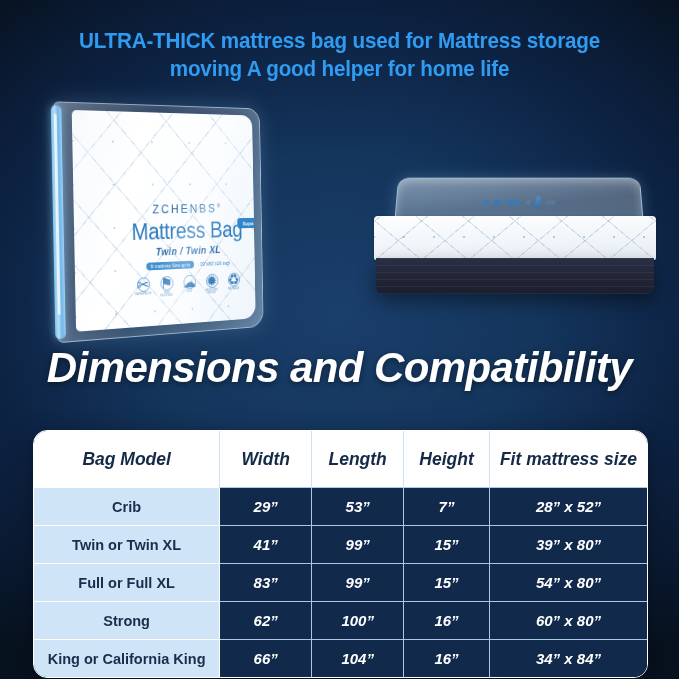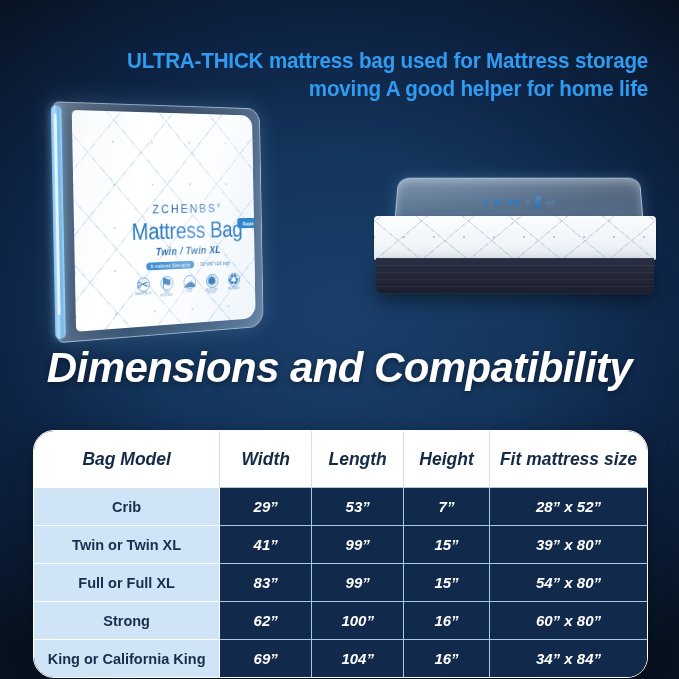--- a/index.html
+++ b/index.html
@@ -11,22 +11,22 @@
     width: 679px; height: 679px;
     overflow: hidden;
     font-family: "Liberation Sans", sans-serif;
     background:
       radial-gradient(ellipse 78% 62% at 50% 46%, #1a3f6b 0%, #14355c 38%, #0d2344 66%, #0a1a32 84%, #07121f 100%);
   }
 
   
   .headline {
     position: absolute;
-    left: 0; right: 0; top: 48px;
-    text-align: right;
+    left: 0; right: 0; top: 28px;
+    text-align: center;
     line-height: 1.28;
     padding: 0 18px;
     box-sizing: border-box;
   }
   .headline-line {
     display: block;
     font-size: 21.5px;
     font-weight: 700;
     color: #2f9cf2;
     letter-spacing: -0.2px;
@@ -278,21 +278,21 @@
     color: #ffffff;
     letter-spacing: -0.6px;
     text-shadow: 0 2px 6px rgba(0,0,0,0.45);
   }
 
   
   .table-wrap {
     position: absolute;
     left: 33px; top: 430px;
     width: 613px;
-    border-radius: 21px;
+    border-radius: 14px;
     border: 1.5px solid #ffffff;
     overflow: hidden;
     box-shadow: 0 5px 22px rgba(0,0,0,0.38);
   }
   table.spec {
     width: 100%;
     border-collapse: collapse;
     table-layout: fixed;
   }
   table.spec th, table.spec td {
@@ -475,21 +475,21 @@
         </tr>
         <tr>
           <td class="model">Strong</td>
           <td>62”</td>
           <td>100”</td>
           <td>16”</td>
           <td>60” x 80”</td>
         </tr>
         <tr>
           <td class="model">King or California King</td>
-          <td>69”</td>
+          <td>66”</td>
           <td>104”</td>
           <td>16”</td>
           <td>34” x 84”</td>
         </tr>
       </tbody>
     </table>
   </div>
 
 </div>
 

